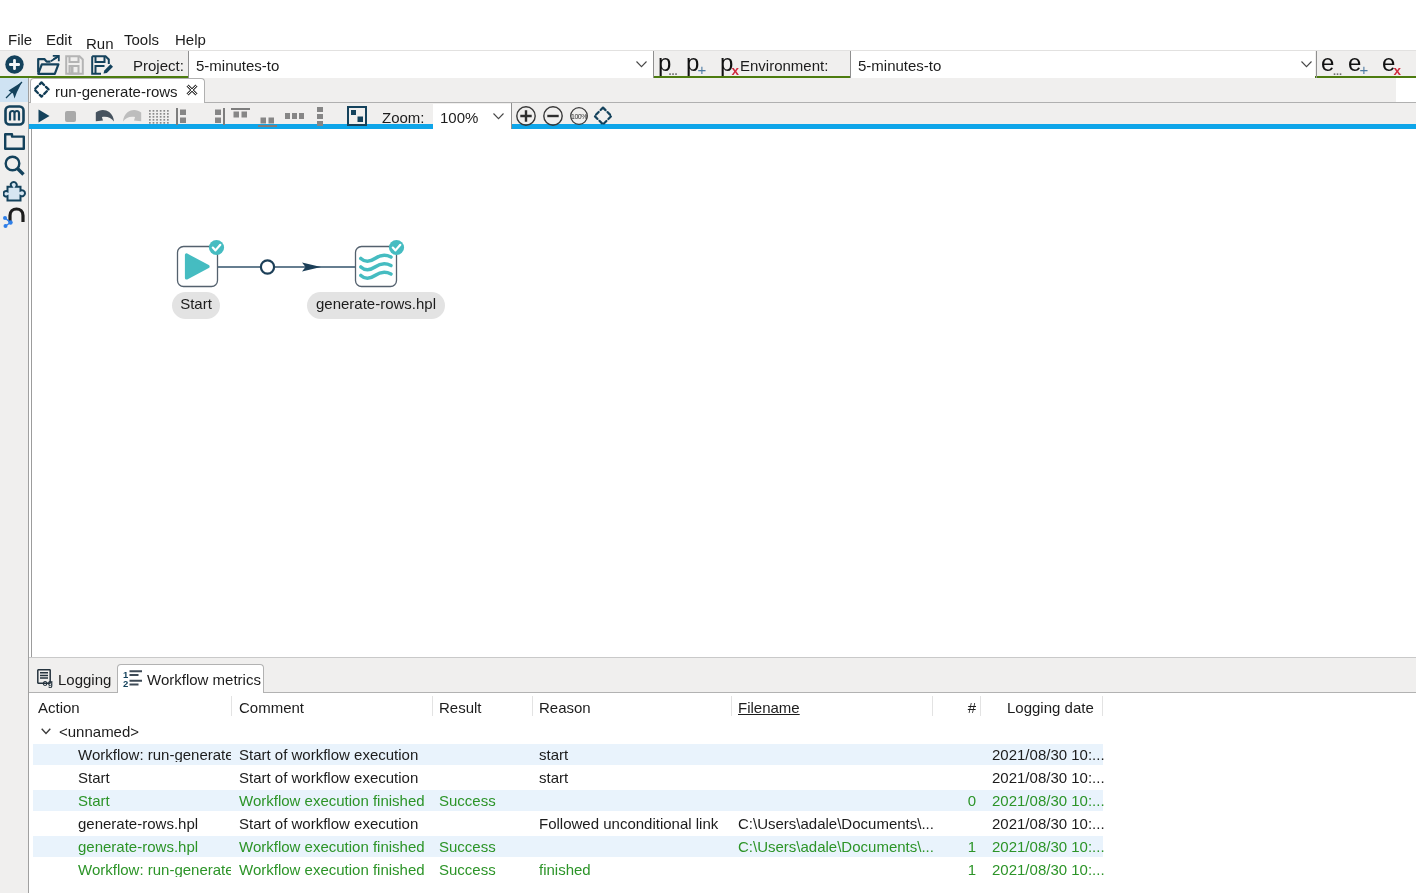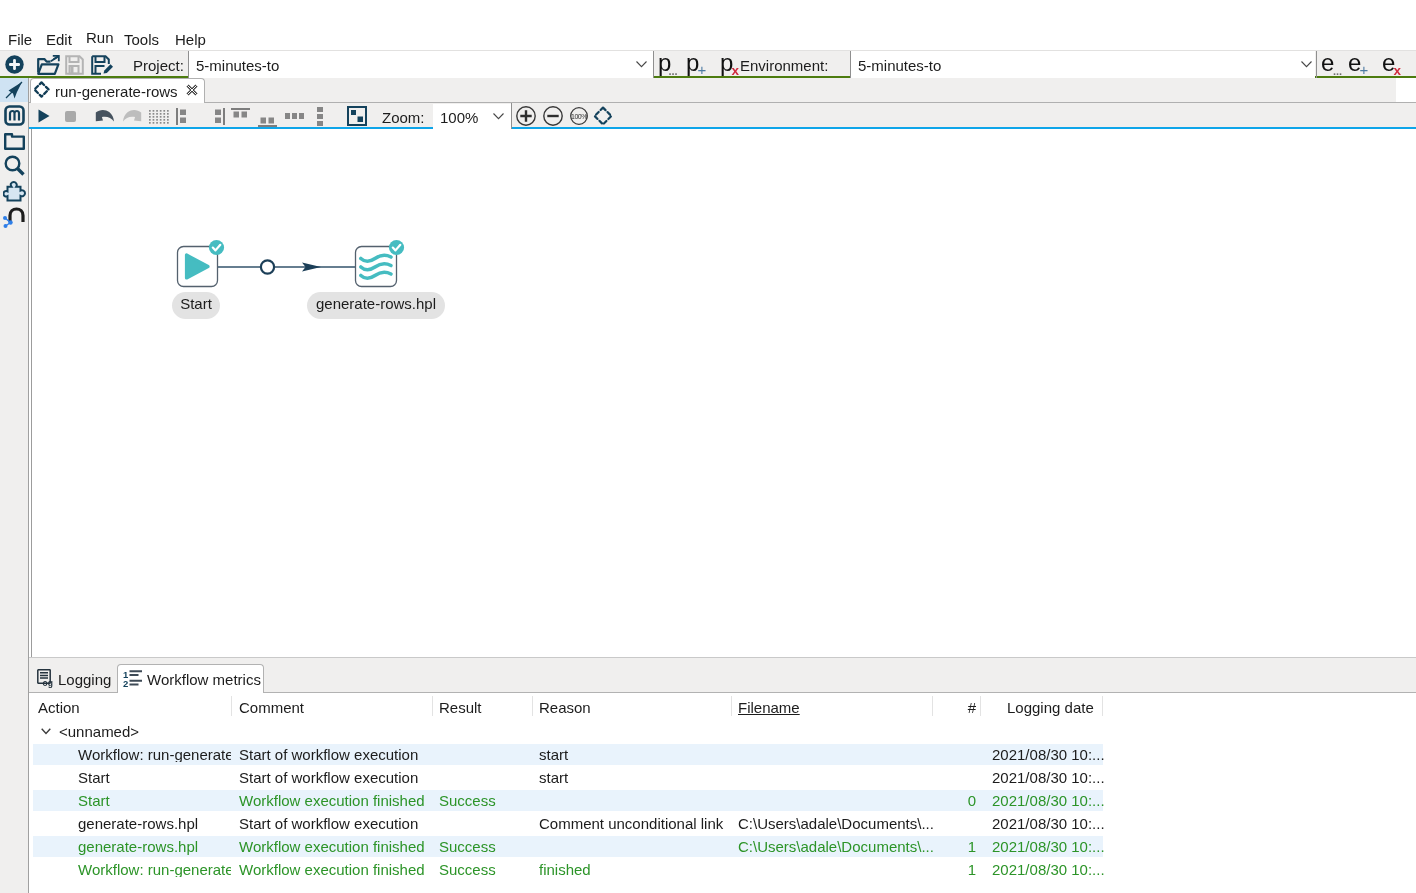--- a/index.html
+++ b/index.html
@@ -10,21 +10,21 @@
   .lbl { font-size:15px; line-height:1; white-space:nowrap; }
 </style>
 </head>
 <body>
 <div id="root">
 
 
   <div class="abs" id="menubar" style="left:0;top:25px;width:1355px;height:25px;background:#fff;">
     <div class="abs lbl" style="left:8px;top:7px;">File</div>
     <div class="abs lbl" style="left:46px;top:7px;">Edit</div>
-    <div class="abs lbl" style="left:86px;top:5px;">Run</div>
+    <div class="abs lbl" style="left:86px;top:11px;">Run</div>
     <div class="abs lbl" style="left:124px;top:7px;">Tools</div>
     <div class="abs lbl" style="left:175px;top:7px;">Help</div>
   </div>
 
   <div class="abs" id="toolbar1" style="left:0;top:50px;width:1416px;height:28px;background:#f0efee;border-top:1px solid #e2e1e0;border-bottom:2px solid #4d7c0f;">
 
     <svg class="abs" style="left:5px;top:4px;" width="19" height="19" viewBox="0 0 19 19">
       <circle cx="9.5" cy="9.5" r="9.2" fill="#14425c"></circle>
       <rect x="4" y="8.1" width="11" height="2.8" rx="1.2" fill="#f2f6f8"></rect>
       <rect x="8.1" y="4" width="2.8" height="11" rx="1.2" fill="#f2f6f8"></rect>
@@ -95,21 +95,21 @@
         <path d="M8.5 1.4 L15.6 8.5 L8.5 15.6 L1.4 8.5 Z"></path>
       </g>
     </svg>
     <div class="abs lbl" style="left:26px;top:6px;">run-generate-rows</div>
     <svg class="abs" style="left:157px;top:6px;" width="12" height="12" viewBox="0 0 12 12">
       <path d="M1.5 1.5 L10.5 10.5 M10.5 1.5 L1.5 10.5" stroke="#3f3f3f" stroke-width="3"></path>
       <path d="M1.5 1.5 L10.5 10.5 M10.5 1.5 L1.5 10.5" stroke="#fdfdfd" stroke-width="1"></path>
     </svg>
   </div>
 
-  <div class="abs" id="toolbar2" style="left:29px;top:103px;width:1387px;height:26px;background:#f0efee;border-bottom:2px solid #0ea5e9;">
+  <div class="abs" id="toolbar2" style="left:29px;top:103px;width:1387px;height:26px;background:#f0efee;border-bottom:5px solid #0ea5e9;">
 
     <svg class="abs" style="left:9px;top:6px;" width="12" height="14" viewBox="0 0 12 14">
         <path d="M0.5 0.5 L11.5 7 L0.5 13.5 Z" fill="#14425c"></path>
       </svg>
 
     <div class="abs" style="left:36px;top:8px;width:11px;height:11px;background:#a9a9a9;border-radius:2px;"></div>
 
     <svg class="abs" style="left:66px;top:6px;" width="20" height="13" viewBox="0 0 20 13">
         <path d="M0.8 12.2 L0.8 3.6 C4.5 0.3 10.5 0.2 14.2 3.1 C17.2 5.5 18.7 8.9 19 12.6 C16.2 8.6 11.5 6.8 6.9 8.1 L8 11.5 Z" fill="#46525e"></path>
       </svg>
@@ -350,21 +350,21 @@
       <div class="abs lbl" style="left:49px;top:4px;">Start</div>
       <div class="abs lbl" style="left:210px;top:4px;">Workflow execution finished</div>
       <div class="abs lbl" style="left:410px;top:4px;">Success</div>
       <div class="abs lbl" style="left:900px;top:4px;width:47px;text-align:right;">0</div>
       <div class="abs lbl" style="left:963px;top:4px;">2021/08/30 10:...</div>
     </div>
 
     <div class="abs" style="left:0;top:119px;width:1387px;height:23px;">
       <div class="abs lbl" style="left:49px;top:4px;">generate-rows.hpl</div>
       <div class="abs lbl" style="left:210px;top:4px;">Start of workflow execution</div>
-      <div class="abs lbl" style="left:510px;top:4px;">Comment unconditional link</div>
+      <div class="abs lbl" style="left:510px;top:4px;">Followed unconditional link</div>
       <div class="abs lbl" style="left:709px;top:4px;">C:\Users\adale\Documents\...</div>
       <div class="abs lbl" style="left:963px;top:4px;">2021/08/30 10:...</div>
     </div>
 
     <div class="abs" style="left:0;top:142px;width:1387px;height:23px;color:#2c9428;">
         <div class="abs" style="left:4px;top:1px;width:1070px;height:21px;background:#e9f3fc;"></div>
       <div class="abs lbl" style="left:49px;top:4px;">generate-rows.hpl</div>
       <div class="abs lbl" style="left:210px;top:4px;">Workflow execution finished</div>
       <div class="abs lbl" style="left:410px;top:4px;">Success</div>
       <div class="abs lbl" style="left:709px;top:4px;">C:\Users\adale\Documents\...</div>

